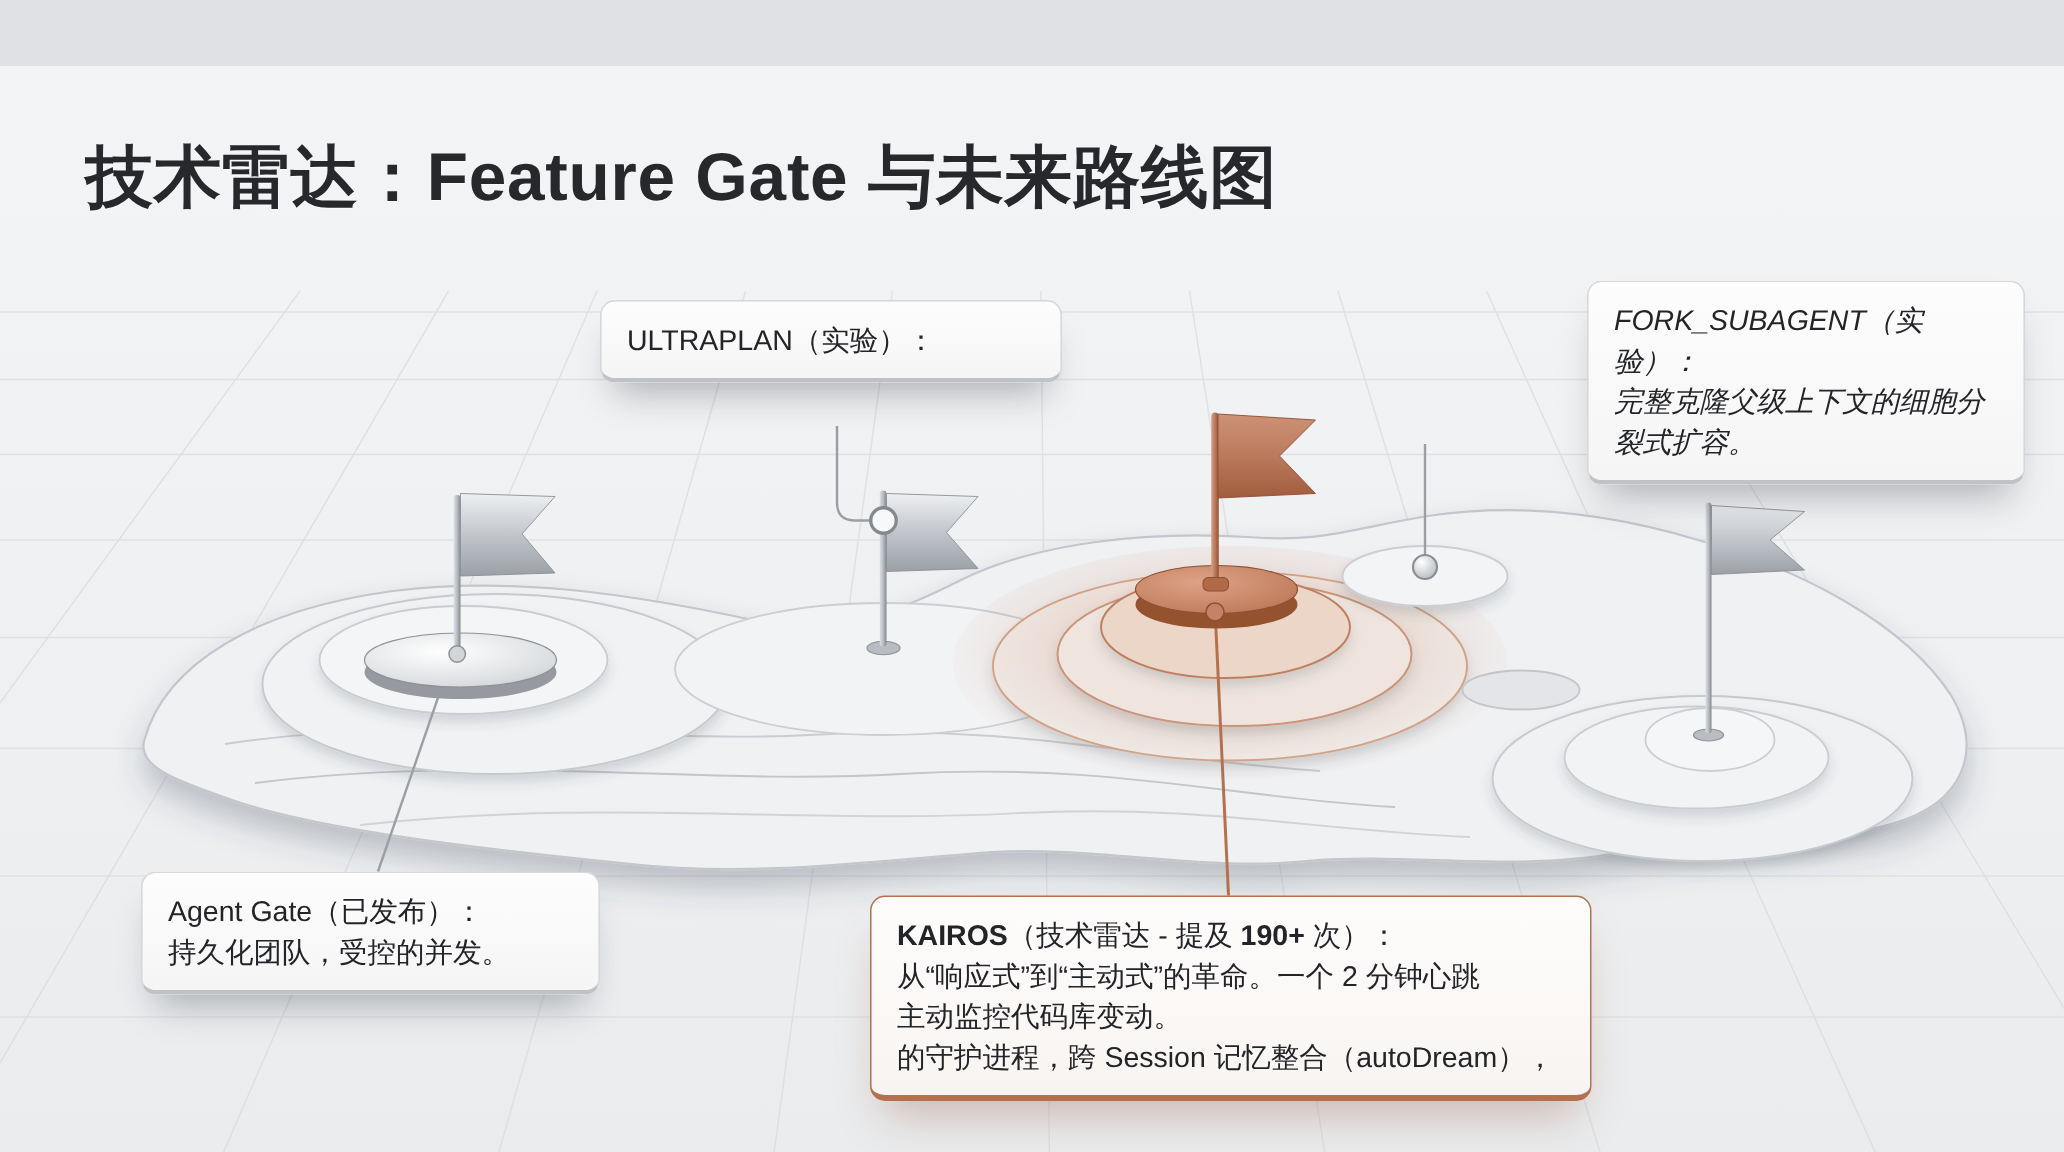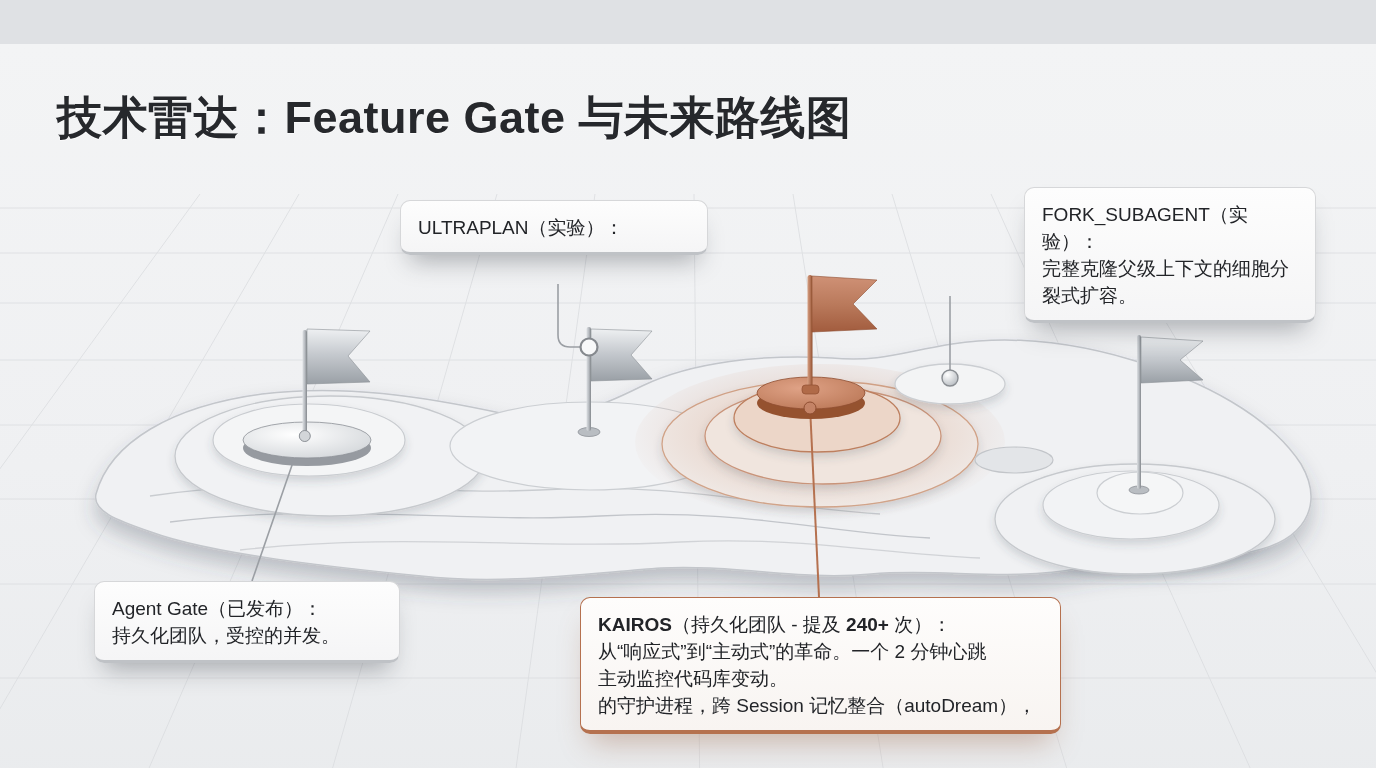--- a/index.html
+++ b/index.html
@@ -194,32 +194,32 @@
       <path d="M 1141 293 L 1203 297 L 1180 316 L 1203 336 L 1141 339 Z" fill="url(#gSilverFlag)" stroke="#8b9095" stroke-width=".6"></path>
     </g>
   </svg>
 
   <div class="page-title">技术雷达：Feature Gate 与未来路线图</div>
 
   <div class="callout" style="left:400px;top:156px;width:308px;">
     <div class="title">ULTRAPLAN（实验）：</div>
   </div>
 
-  <div class="callout" style="left:1024px;top:143px;width:292px;">
+  <div class="callout" style="left:1058px;top:143px;width:292px;font-style:italic;">
     <div class="title">FORK_SUBAGENT（实验）：</div>
     <div class="body">完整克隆父级上下文的细胞分裂式扩容。</div>
   </div>
 
   <div class="callout" style="left:94px;top:537px;width:306px;">
     <div class="title">Agent Gate（已发布）：</div>
     <div class="body">持久化团队，受控的并发。</div>
   </div>
 
   <div class="callout callout-kairos" style="left:580px;top:553px;width:481px;">
     <div class="title">
-      <span class="b">KAIROS</span><span>（持久化团队 - 提及 </span><span class="b">240+</span><span> 次）：</span>
+      <span class="b">KAIROS</span><span>（技术雷达 - 提及 </span><span class="b">190+</span><span> 次）：</span>
     </div>
     <div class="body">从“响应式”到“主动式”的革命。一个 2 分钟心跳</div>
     <div class="body">主动监控代码库变动。</div>
     <div class="body">的守护进程，跨 Session 记忆整合（autoDream），</div>
   </div>
 
 </div>
 
 </body></html>

